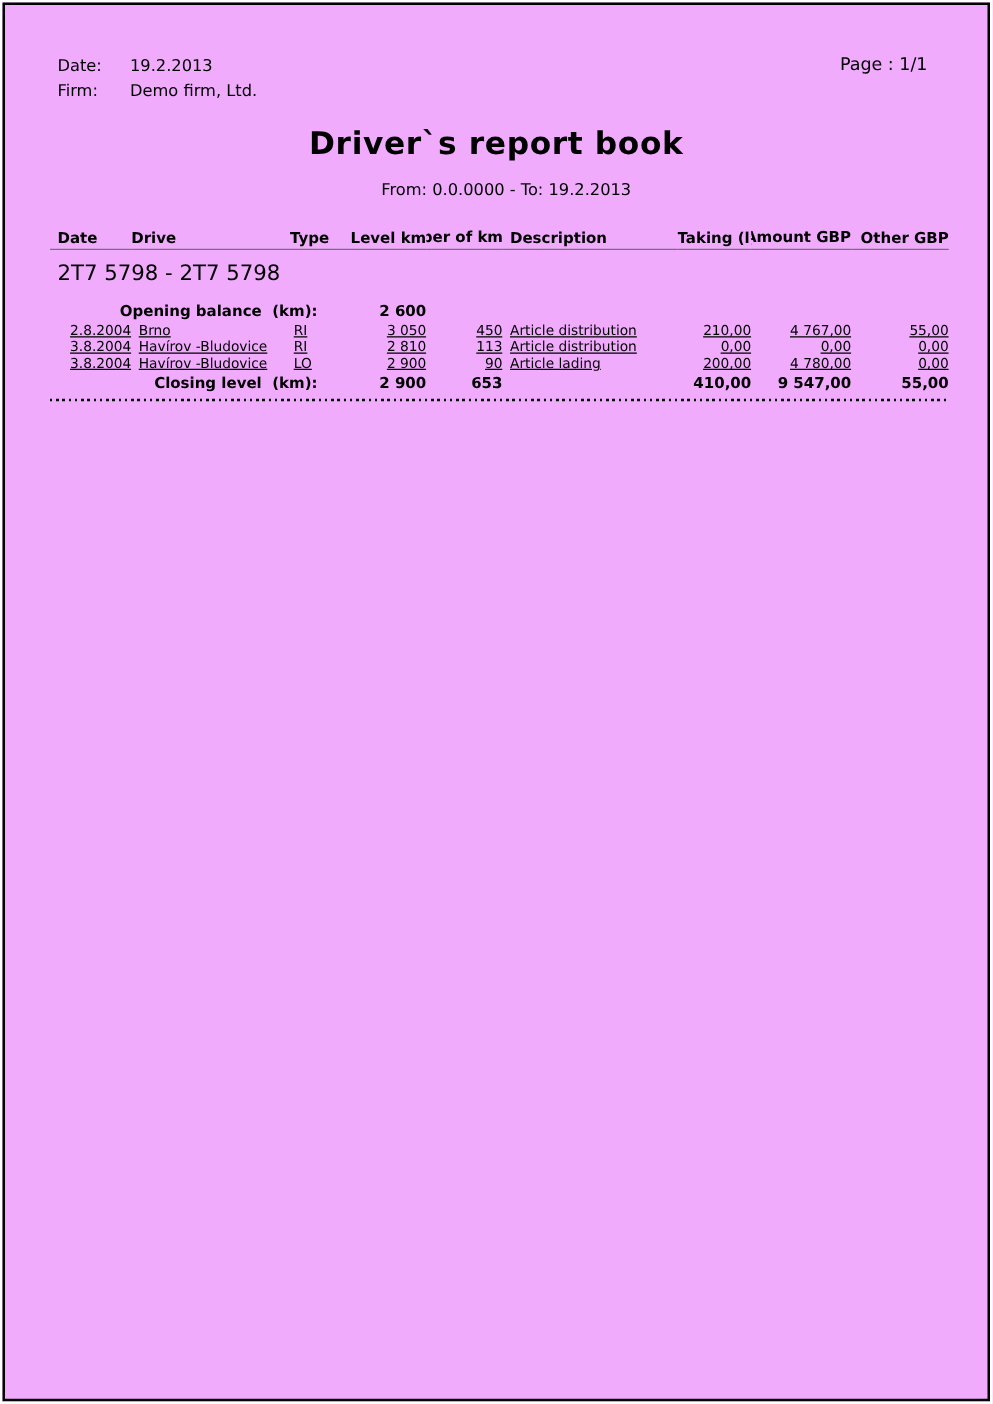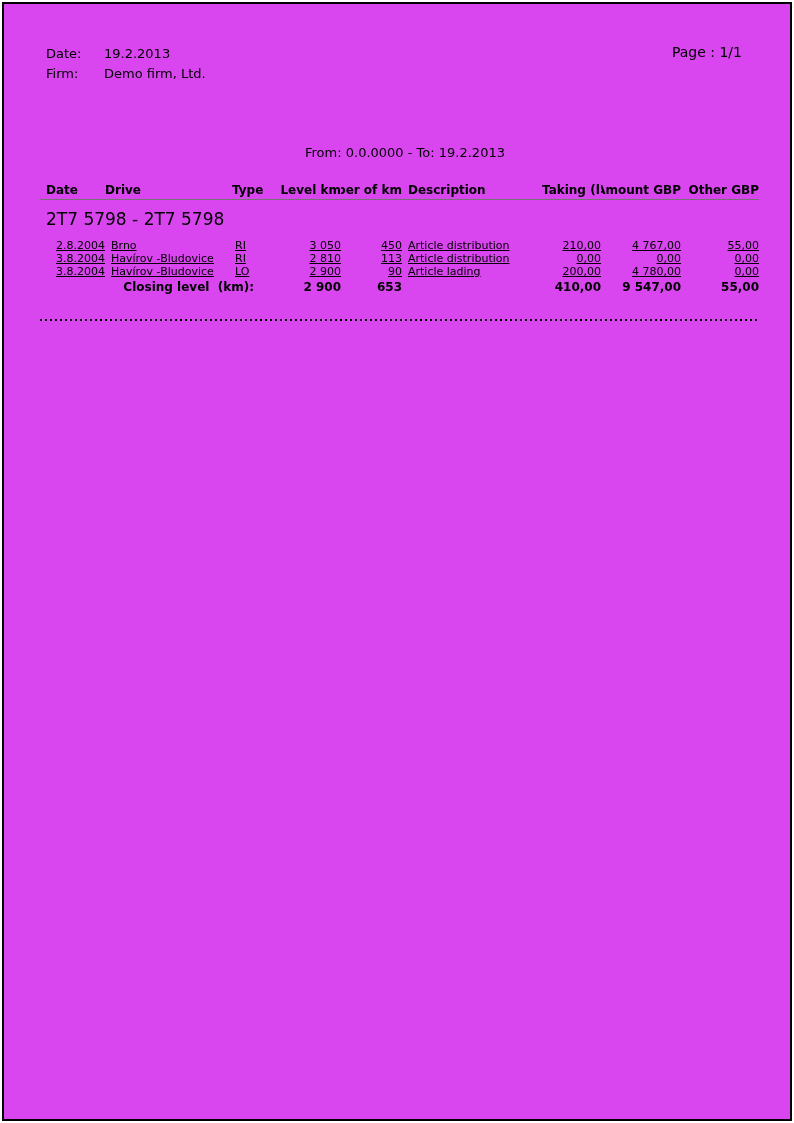--- a/index.html
+++ b/index.html
@@ -7,21 +7,21 @@
   body {
     width: 794px; height: 1123px;
     font-family: "DejaVu Sans", "Liberation Sans", sans-serif;
     color: #000;
     position: relative;
   }
   .page {
     position: absolute; left: 2px; top: 2px;
     width: 790px; height: 1119px;
     border: 2px solid #000;
-    background: #d946ef;
+    background: #f0abfc;
   }
   .meta { position: absolute; left: 42px; top: 40px; font-size: 13px; line-height: 20px; }
   .meta-label { display: inline-block; width: 58px; }
   .page-indicator { position: absolute; right: 48px; top: 40px; font-size: 14px; white-space: pre; }
   .title {
     position: absolute; left: 0; top: 96px; width: 100%;
     text-align: center; font-size: 25px; font-weight: bold;
     letter-spacing: 0.5px;
   }
   .subtitle { position: absolute; left: 0; top: 141px; width: 100%; text-align: center; font-size: 13px; padding-left: 16px; }
@@ -79,20 +79,21 @@
     <div>
       <span class="meta-label">Date:</span><span>19.2.2013</span>
     </div>
     <div>
       <span class="meta-label">Firm:</span><span>Demo firm, Ltd.</span>
     </div>
   </div>
 
   <div class="page-indicator">Page : 1/1</div>
 
+  <div class="title">Driver`s report book</div>
   <div class="subtitle">From: 0.0.0000 - To: 19.2.2013</div>
 
   <table class="report">
     <colgroup>
       <col class="c-date">
         <col class="c-drive">
         <col class="c-type">
       <col class="c-level">
         <col class="c-numkm">
         <col class="c-desc">
@@ -109,20 +110,29 @@
         <th class="clip-left">Number of km</th>
         <th class="pl">Description</th>
         <th class="r">Taking (l)</th>
         <th class="r clip-left">Amount GBP</th>
         <th class="r">Other GBP</th>
       </tr>
     </thead>
     <tbody>
       <tr class="group-row">
         <td colspan="9">2T7 5798 - 2T7 5798</td>
+      </tr>
+      <tr class="sum-row opening-row">
+        <td colspan="3" class="sum-label">Opening balance  (km):</td>
+        <td class="r">2 600</td>
+        <td></td>
+        <td></td>
+        <td></td>
+        <td></td>
+        <td></td>
       </tr>
 
       <tr class="data-row">
         <td class="r">2.8.2004</td>
         <td class="pl6">Brno</td>
         <td class="pl3">RI</td>
         <td class="r">3 050</td>
         <td class="r">450</td>
         <td class="pl6">Article distribution</td>
         <td class="r">210,00</td>

